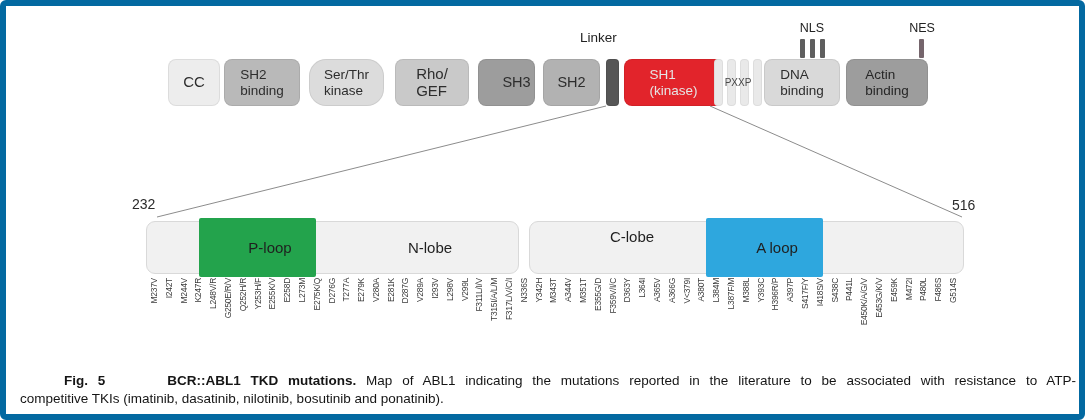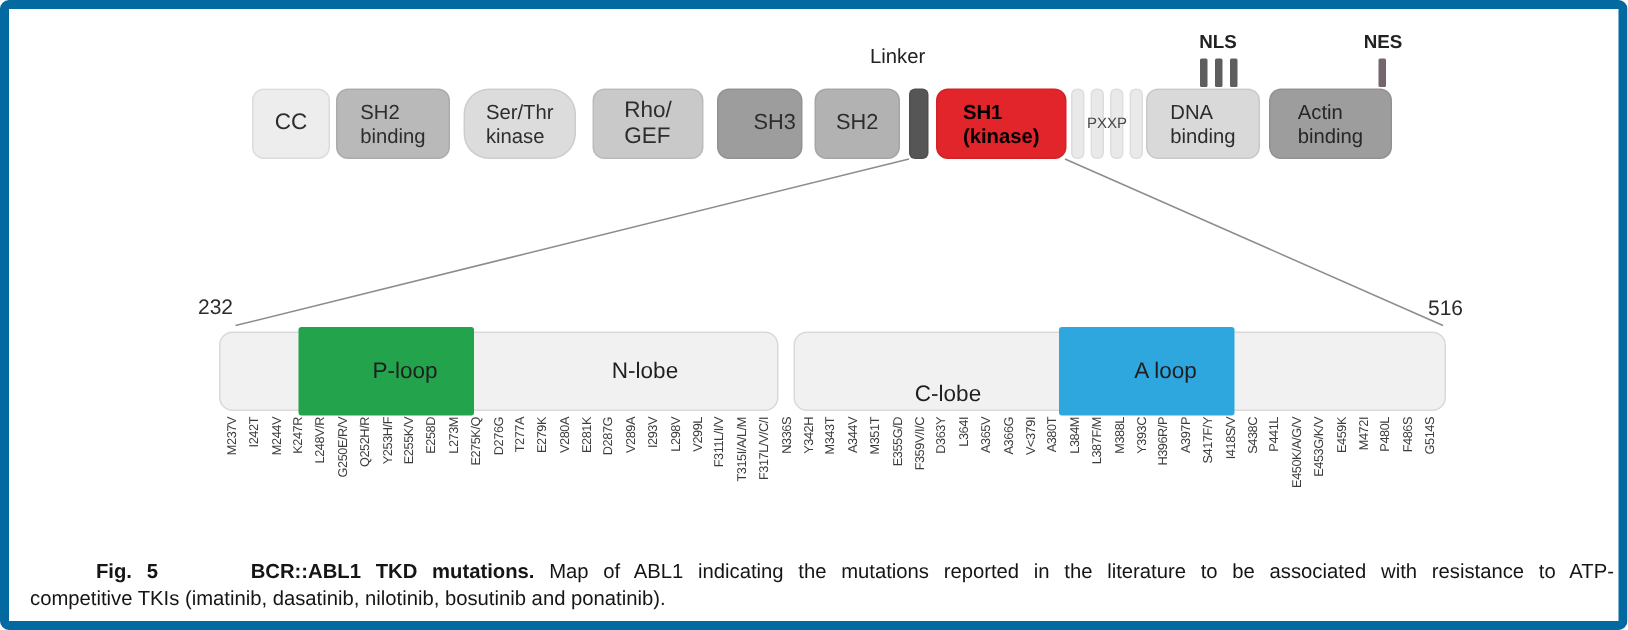--- a/index.html
+++ b/index.html
@@ -1,50 +1,50 @@
 <!DOCTYPE html>
 <html><head>
 <meta charset="utf-8">
 <style>
   html,body{margin:0;padding:0;background:#fff;font-family:"Liberation Sans",sans-serif;}
   #fig{position:relative;width:1085px;height:420px;box-sizing:border-box;border:6px solid #0369a1;border-radius:6px;background:#fff;overflow:hidden;}
   
   .floatlbl{position:absolute;font-size:13.5px;color:#222;}
-  .smalllbl{position:absolute;font-size:12.5px;font-weight:700;color:#222;text-align:center;}
+  .smalllbl{position:absolute;font-size:12.5px;font-weight:400;color:#222;text-align:center;}
   .tick{position:absolute;width:5px;height:19px;top:33px;background:#5e5e5e;border-radius:1px;}
   .box{position:absolute;top:53px;height:47px;border-radius:8px;display:flex;align-items:center;justify-content:center;
        text-align:left;white-space:pre-line;color:#2d2d2d;line-height:1.12;box-sizing:border-box;
        box-shadow:inset 0 0 0 1px rgba(0,0,0,0.07);}
   .d-cc{left:162px;width:52px;background:#ededed;font-size:15px;}
   .d-sh2b{left:218px;width:76px;background:#b9b9b9;font-size:13.5px;}
   .d-serthr{left:303px;width:75px;background:#dcdcdc;font-size:13.5px;border-radius:17px;}
   .d-rhogef{left:389px;width:74px;background:#c9c9c9;font-size:15px;}
   .d-sh3{left:472px;width:57px;background:#9d9d9d;font-size:14.5px;padding-left:20px;}
   .d-sh2{left:537px;width:57px;background:#b2b2b2;font-size:14.5px;}
   .d-linker{left:600px;width:13px;background:#565656;border-radius:4px;}
-  .d-sh1{left:618px;width:87px;background:#e2242b;color:#000000;font-size:13.5px;font-weight:700;}
+  .d-sh1{left:618px;width:99px;background:#e2242b;color:#e5e5e5;font-size:13.5px;font-weight:400;}
   .stripe{position:absolute;top:53px;width:9px;height:47px;background:#e9e9e9;border-radius:4px;
           box-shadow:inset 0 0 0 1px rgba(0,0,0,0.05);}
   .d-pxxp-text{position:absolute;left:705px;top:53px;width:54px;height:47px;display:flex;align-items:center;
           justify-content:center;font-size:10px;color:#474747;z-index:2;}
   .d-dna{left:758px;width:76px;background:#d9d9d9;font-size:13.5px;}
   .d-actin{left:840px;width:82px;background:#9d9d9d;font-size:13.5px;color:#262626;}
   
   #connectors{position:absolute;left:0;top:0;width:1085px;height:420px;pointer-events:none;}
   
   .num{position:absolute;font-size:14px;color:#2b2b2b;}
   .kbar{position:absolute;top:215px;height:53px;background:#f1f1f1;border:1.5px solid #d9d9d9;border-radius:9px;box-sizing:border-box;}
   .kbar1{left:140px;width:373px;}
   .kbar2{left:523px;width:435px;}
   .kregion{position:absolute;top:212px;height:59px;display:flex;align-items:center;justify-content:center;
            font-size:15px;color:#1f1f1f;z-index:2;padding-left:25px;}
   .k-ploop{left:193px;width:92px;background:#23a34c;border-radius:2px;}
   .k-aloop{left:700px;width:92px;background:#2ea7de;border-radius:2px;}
   .k-nlobe{left:285px;width:228px;top:215px;height:53px;}
-  .k-clobe{left:523px;width:156px;top:230px;height:53px;}
+  .k-clobe{left:523px;width:156px;top:204px;height:53px;}
   
   #mutations{position:absolute;left:141px;top:272px;width:814px;display:flex;align-items:flex-start;}
   #mutations .m{flex:1 1 0;display:flex;justify-content:center;min-width:0;}
   #mutations .m span{writing-mode:vertical-rl;transform:rotate(180deg);font-size:8.5px;letter-spacing:-0.3px;
            line-height:1.05;white-space:nowrap;color:#3b3b3b;}
   
   #caption{position:absolute;left:14px;top:366px;width:1056px;font-size:13.5px;color:#151515;line-height:1.35;}
   #cap-line1{text-align:justify;text-align-last:justify;}
   .capbold{font-weight:700;padding-left:44px;}
   .figlbl{margin-right:8px;}

